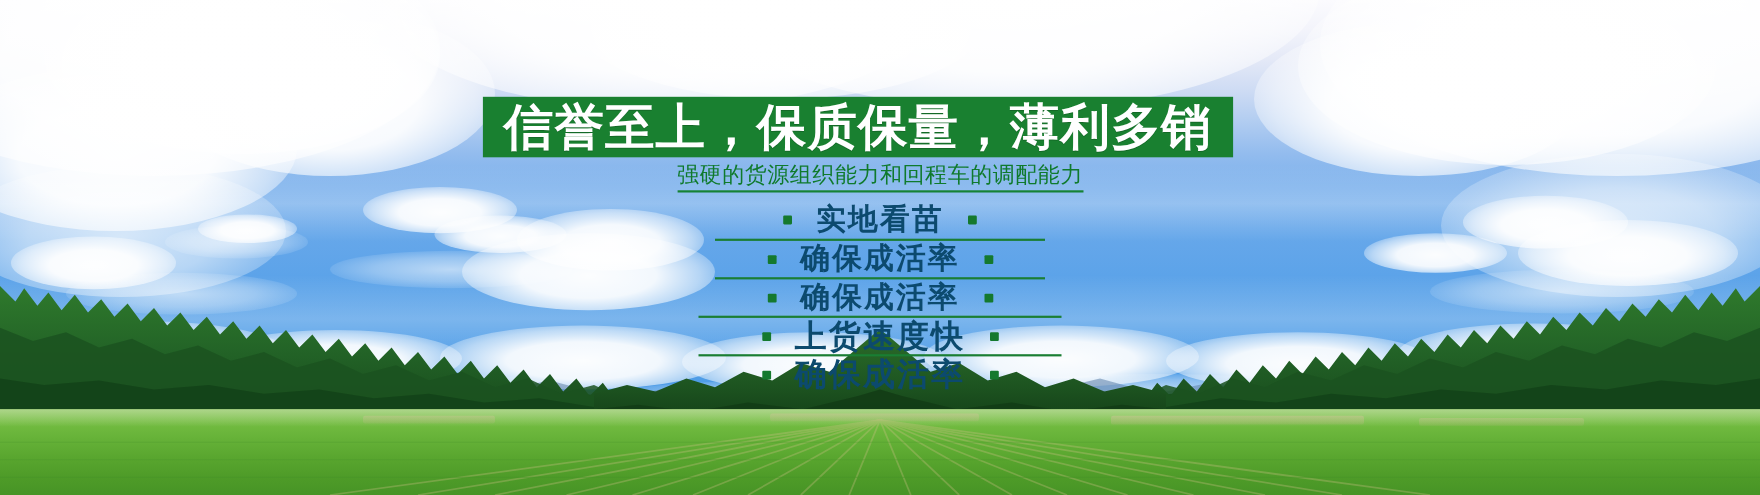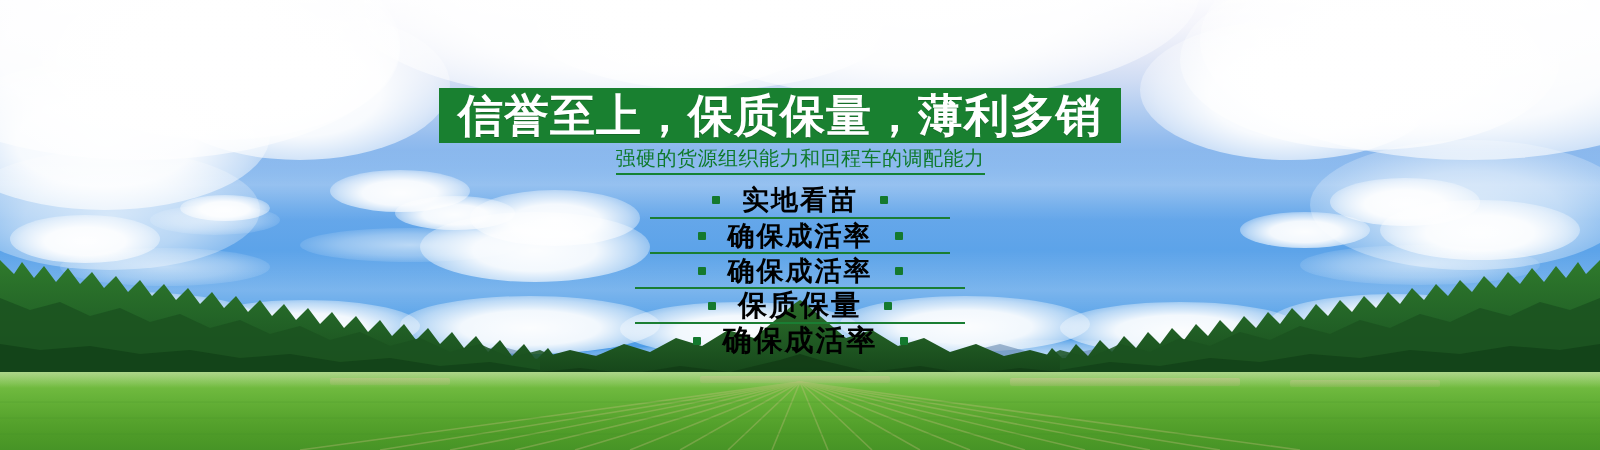--- a/index.html
+++ b/index.html
@@ -170,21 +170,21 @@
   }
   .feature-row + .feature-row { border-top:2px solid #1a7e33; }
   .feature-row.wide { width:330px; }
   .dot {
     width:8px; height:8px;
     background:#14792e;
     border-radius:1px;
     flex:0 0 auto;
   }
   .feature-text {
-    color:#000000;
+    color:#0c4a6e;
     font-size:27px;
     font-weight:bold;
     letter-spacing:2px;
     line-height:1;
     white-space:nowrap;
   }
   .feature-row.wide .feature-text { font-size:29px; }
 </style>
 </head>
 <body>
@@ -390,21 +390,21 @@
       </div>
 
       <div class="feature-row">
         <span class="dot"></span>
         <span class="feature-text">确保成活率</span>
         <span class="dot"></span>
       </div>
 
       <div class="feature-row wide">
         <span class="dot"></span>
-        <span class="feature-text">保质保量</span>
+        <span class="feature-text">上货速度快</span>
         <span class="dot"></span>
       </div>
 
       <div class="feature-row wide">
         <span class="dot"></span>
         <span class="feature-text">确保成活率</span>
         <span class="dot"></span>
       </div>
 
     </div>

